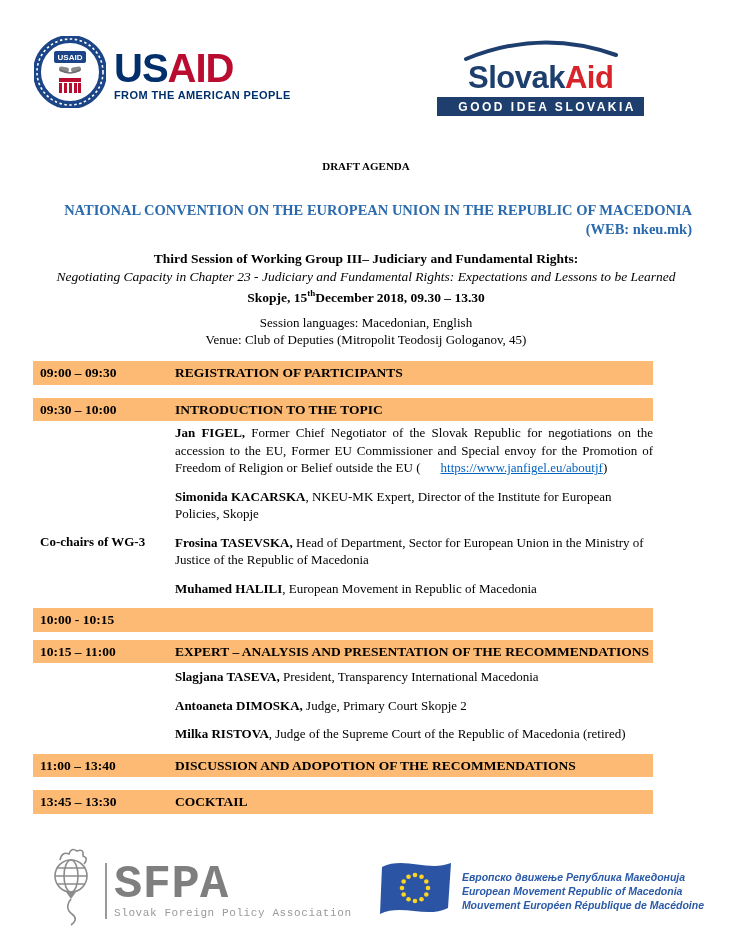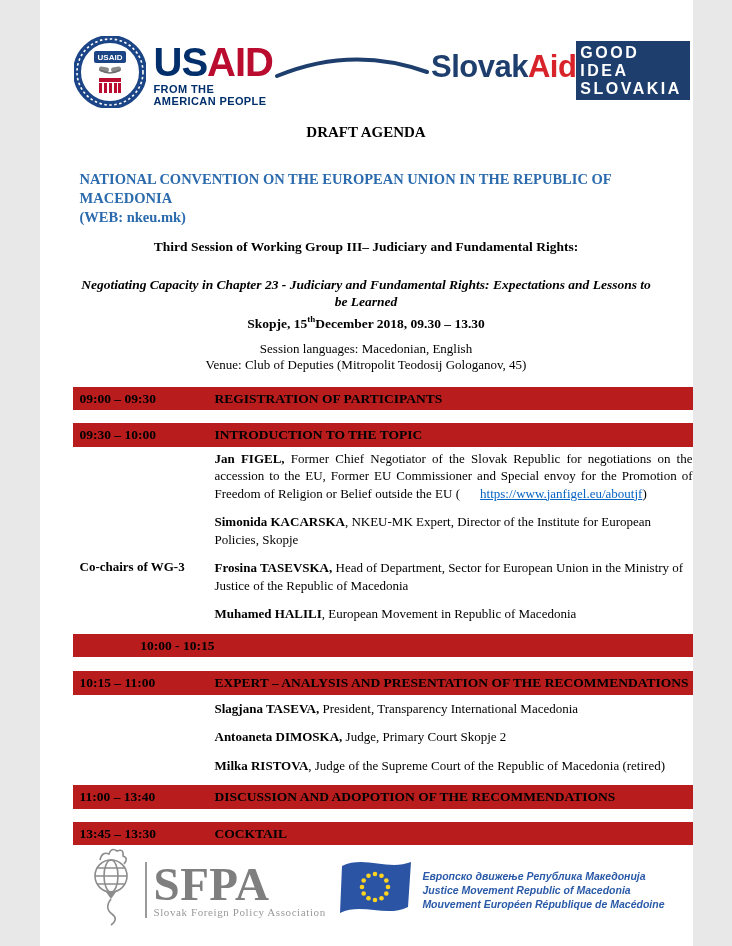--- a/index.html
+++ b/index.html
@@ -1,72 +1,72 @@
 <!DOCTYPE html>
 <html><head>
 <meta charset="utf-8">
 <style>
   * { margin:0; padding:0; box-sizing:border-box; }
   html,body { background:#e8e8e8; }
   .page {
-    width:653px; height:946px; margin:0 auto; position:relative;
+    width:732px; height:946px; margin:0 auto; position:relative;
     background:#ffffff; font-family:"Liberation Serif", serif; color:#000;
     overflow:hidden;
   }
 
   
   .top-logos { display:flex; justify-content:space-between; align-items:flex-start;
                padding:36px 88px 0 34px; }
   .usaid { display:flex; align-items:center; gap:8px; }
   .usaid-textcol { display:flex; flex-direction:column; }
   .usaid-word { font-family:"Liberation Sans", sans-serif; font-weight:bold;
                 font-size:40px; line-height:40px; letter-spacing:-1px; }
   .usaid-word .us { color:#002F6C; } .usaid-word .aid { color:#BA0C2F; }
   .usaid-tag { font-family:"Liberation Sans", sans-serif; font-size:11px;
                font-weight:bold; color:#002F6C; letter-spacing:.4px; margin-top:1px; }
-  .slovakaid { display:flex; flex-direction:row; align-items:center; margin-top:2px; }
+  .slovakaid { display:flex; flex-direction:column; align-items:center; margin-top:2px; }
   .sa-word { font-family:"Liberation Sans", sans-serif; font-weight:bold;
              font-size:31px; line-height:32px; letter-spacing:-0.5px; margin-top:-4px;}
   .sa-word .sa-slovak { color:#1E3F6E; } .sa-word .sa-aid { color:#D8232A; }
   .sa-box { background:#1E3F6E; color:#fff; font-family:"Liberation Sans", sans-serif;
-            font-size:16px; font-weight:bold; letter-spacing:2.5px;
-            padding:3px 8px 2px 4px; margin-top:3px; }
-
-  
-  .h-draft { text-align:center; font-weight:bold; font-size:15px; margin-top:12px; }
-  .h-conv  { text-align:left; font-weight:bold; font-size:14.5px; color:#2A6AAD;
+            font-size:12px; font-weight:bold; letter-spacing:2.5px;
+            padding:3px 8px 2px 21px; margin-top:3px; }
+
+  
+  .h-draft { text-align:center; font-weight:bold; font-size:11px; margin-top:44px; }
+  .h-conv  { text-align:right; font-weight:bold; font-size:14.5px; color:#2A6AAD;
              line-height:19px; margin-top:29px; padding:0 40px; }
   .h-session { text-align:center; font-size:13.5px; line-height:17.5px;
                margin-top:11px; padding:0 36px; }
   .h-session .bold { font-weight:bold; }
-  .h-session .bi { font-weight:bold; font-style:italic;margin-top:20px; }
+  .h-session .bi { font-weight:normal; font-style:italic; }
   .h-date { font-weight:bold; }
   .h-date sup { font-size:9px; }
   .h-langs { text-align:center; font-size:13px; line-height:16.5px; margin-top:9px; }
 
   
   .agenda { margin:13px 0 0 33px; width:620px; font-size:13px; }
   .slot { display:grid; grid-template-columns:135px 1fr;
-          background:#b91c1c; padding:4px 4px 4px 7px;
+          background:#fdba74; padding:4px 4px 4px 7px;
           font-weight:bold; font-size:13.5px; line-height:15.5px; }
-  .mb13 { margin-bottom:13px; } .mb14 { margin-bottom:14px;text-align:right; }
+  .mb13 { margin-bottom:13px; } .mb14 { margin-bottom:8px; }
   .mt3 { margin-top:3px; } .mb2 { margin-bottom:2px; }
   .detail { display:grid; grid-template-columns:135px 1fr; padding:3px 0 3px 7px; }
   .detail-label { font-weight:bold; font-size:13px; }
   .speaker { line-height:17.5px; margin-bottom:5px; }
   .speaker.justify { text-align:justify; }
   .speaker b { font-weight:bold; }
   .doc-link { color:#0563C1; text-decoration:underline; cursor:pointer;padding-left:20px; }
 
   
   .footer { position:absolute; top:848px; left:0; right:0;
             display:flex; justify-content:space-between; align-items:center;
             padding:0 28px 0 44px; }
   .sfpa { display:flex; align-items:center; gap:7px;
-          font-family:Liberation Serif, serif; }
+          font-family:Liberation Mono, monospace; }
   .sfpa-divider { width:2px; height:56px; background:#9a9a9a; }
   .sfpa-textcol { display:flex; flex-direction:column; }
   .sfpa-acronym { font-size:47px; line-height:44px; font-weight:bold;
                   color:#7F7F7F; letter-spacing:0.5px; }
   .sfpa-tag { font-size:11px; color:#9A9A9A; letter-spacing:.6px; margin-top:0; }
   .eu-movement { display:flex; align-items:center; gap:8px; }
   .eu-textcol { font-family:"Liberation Sans", sans-serif; font-style:italic;
                 font-weight:bold; font-size:10.5px; line-height:14px; color:#2B5AA8; }
 </style>
 </head>
@@ -233,20 +233,20 @@
               <circle cx="25.7" cy="22.5" r="2.3"></circle>
             <circle cx="30.5" cy="17.7" r="2.3"></circle>
               <circle cx="37" cy="16" r="2.3"></circle>
             <circle cx="43.5" cy="17.7" r="2.3"></circle>
               <circle cx="48.3" cy="22.5" r="2.3"></circle>
           </g>
         </svg>
       </span>
       <div class="eu-textcol">
         <div>Европско движење Република Македонија</div>
-        <div>Justice Movement Republic of Macedonia</div>
+        <div>European Movement Republic of Macedonia</div>
         <div>Mouvement Européen République de Macédoine</div>
       </div>
     </div>
 
   </div>
 
 </div>
 
 </body></html>

